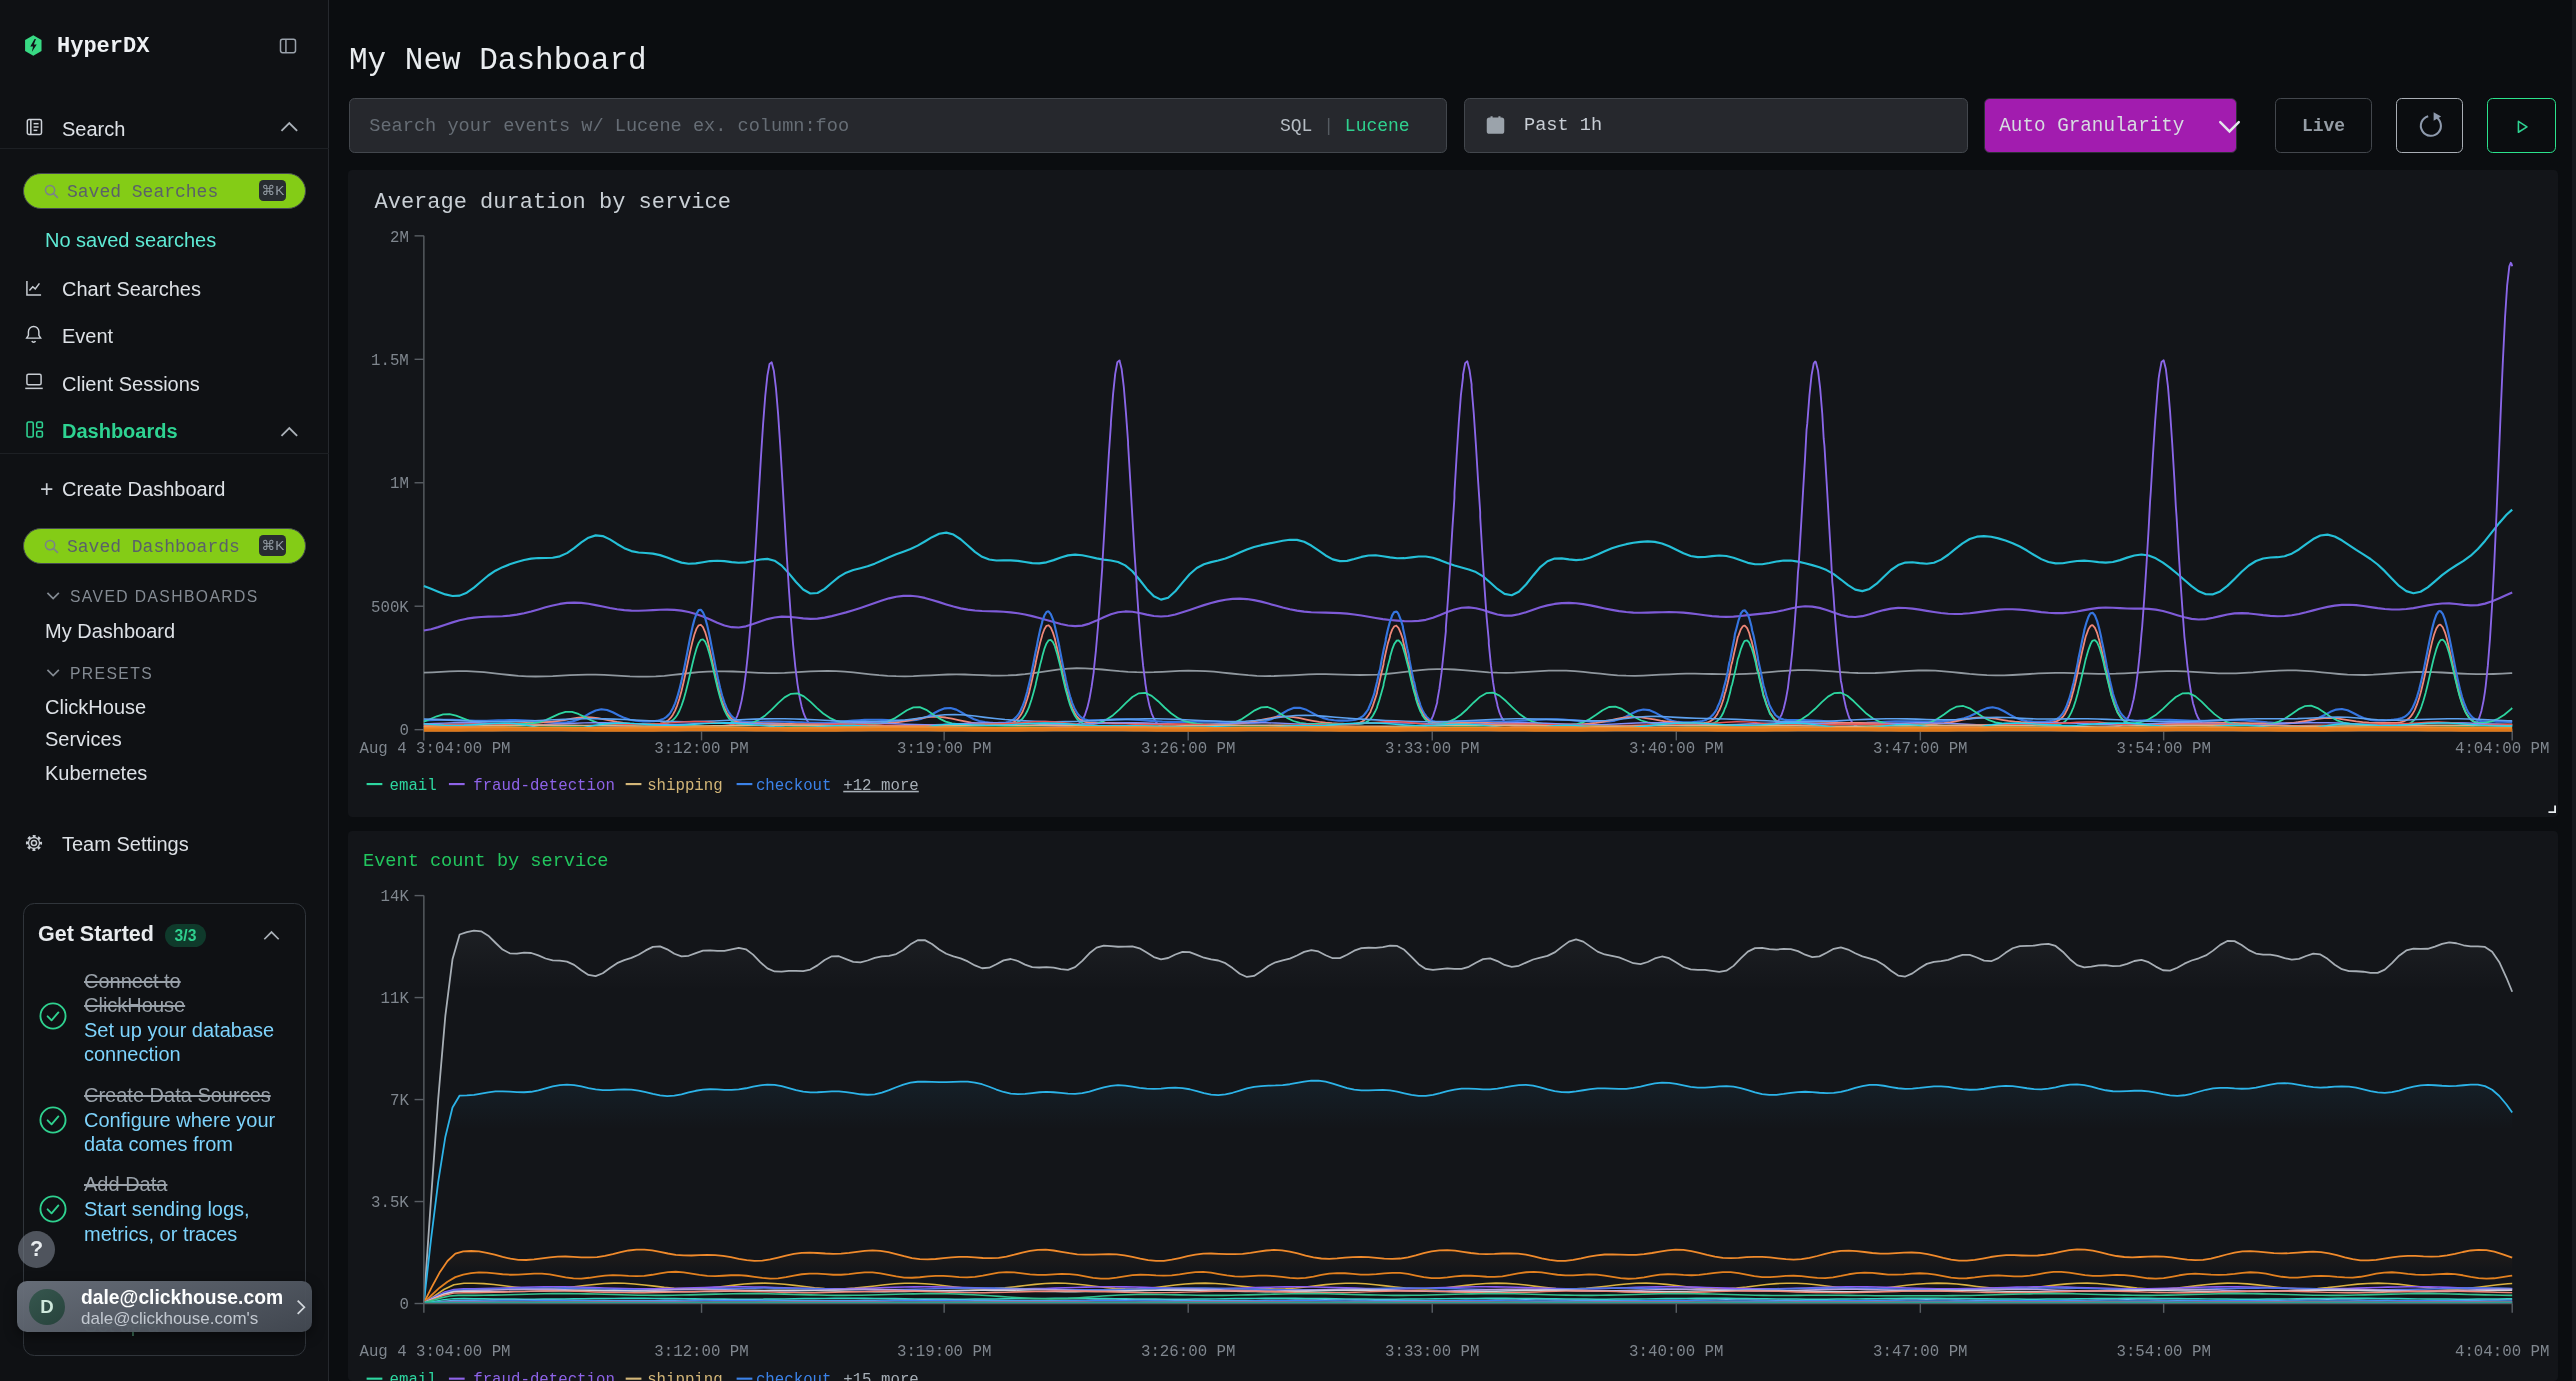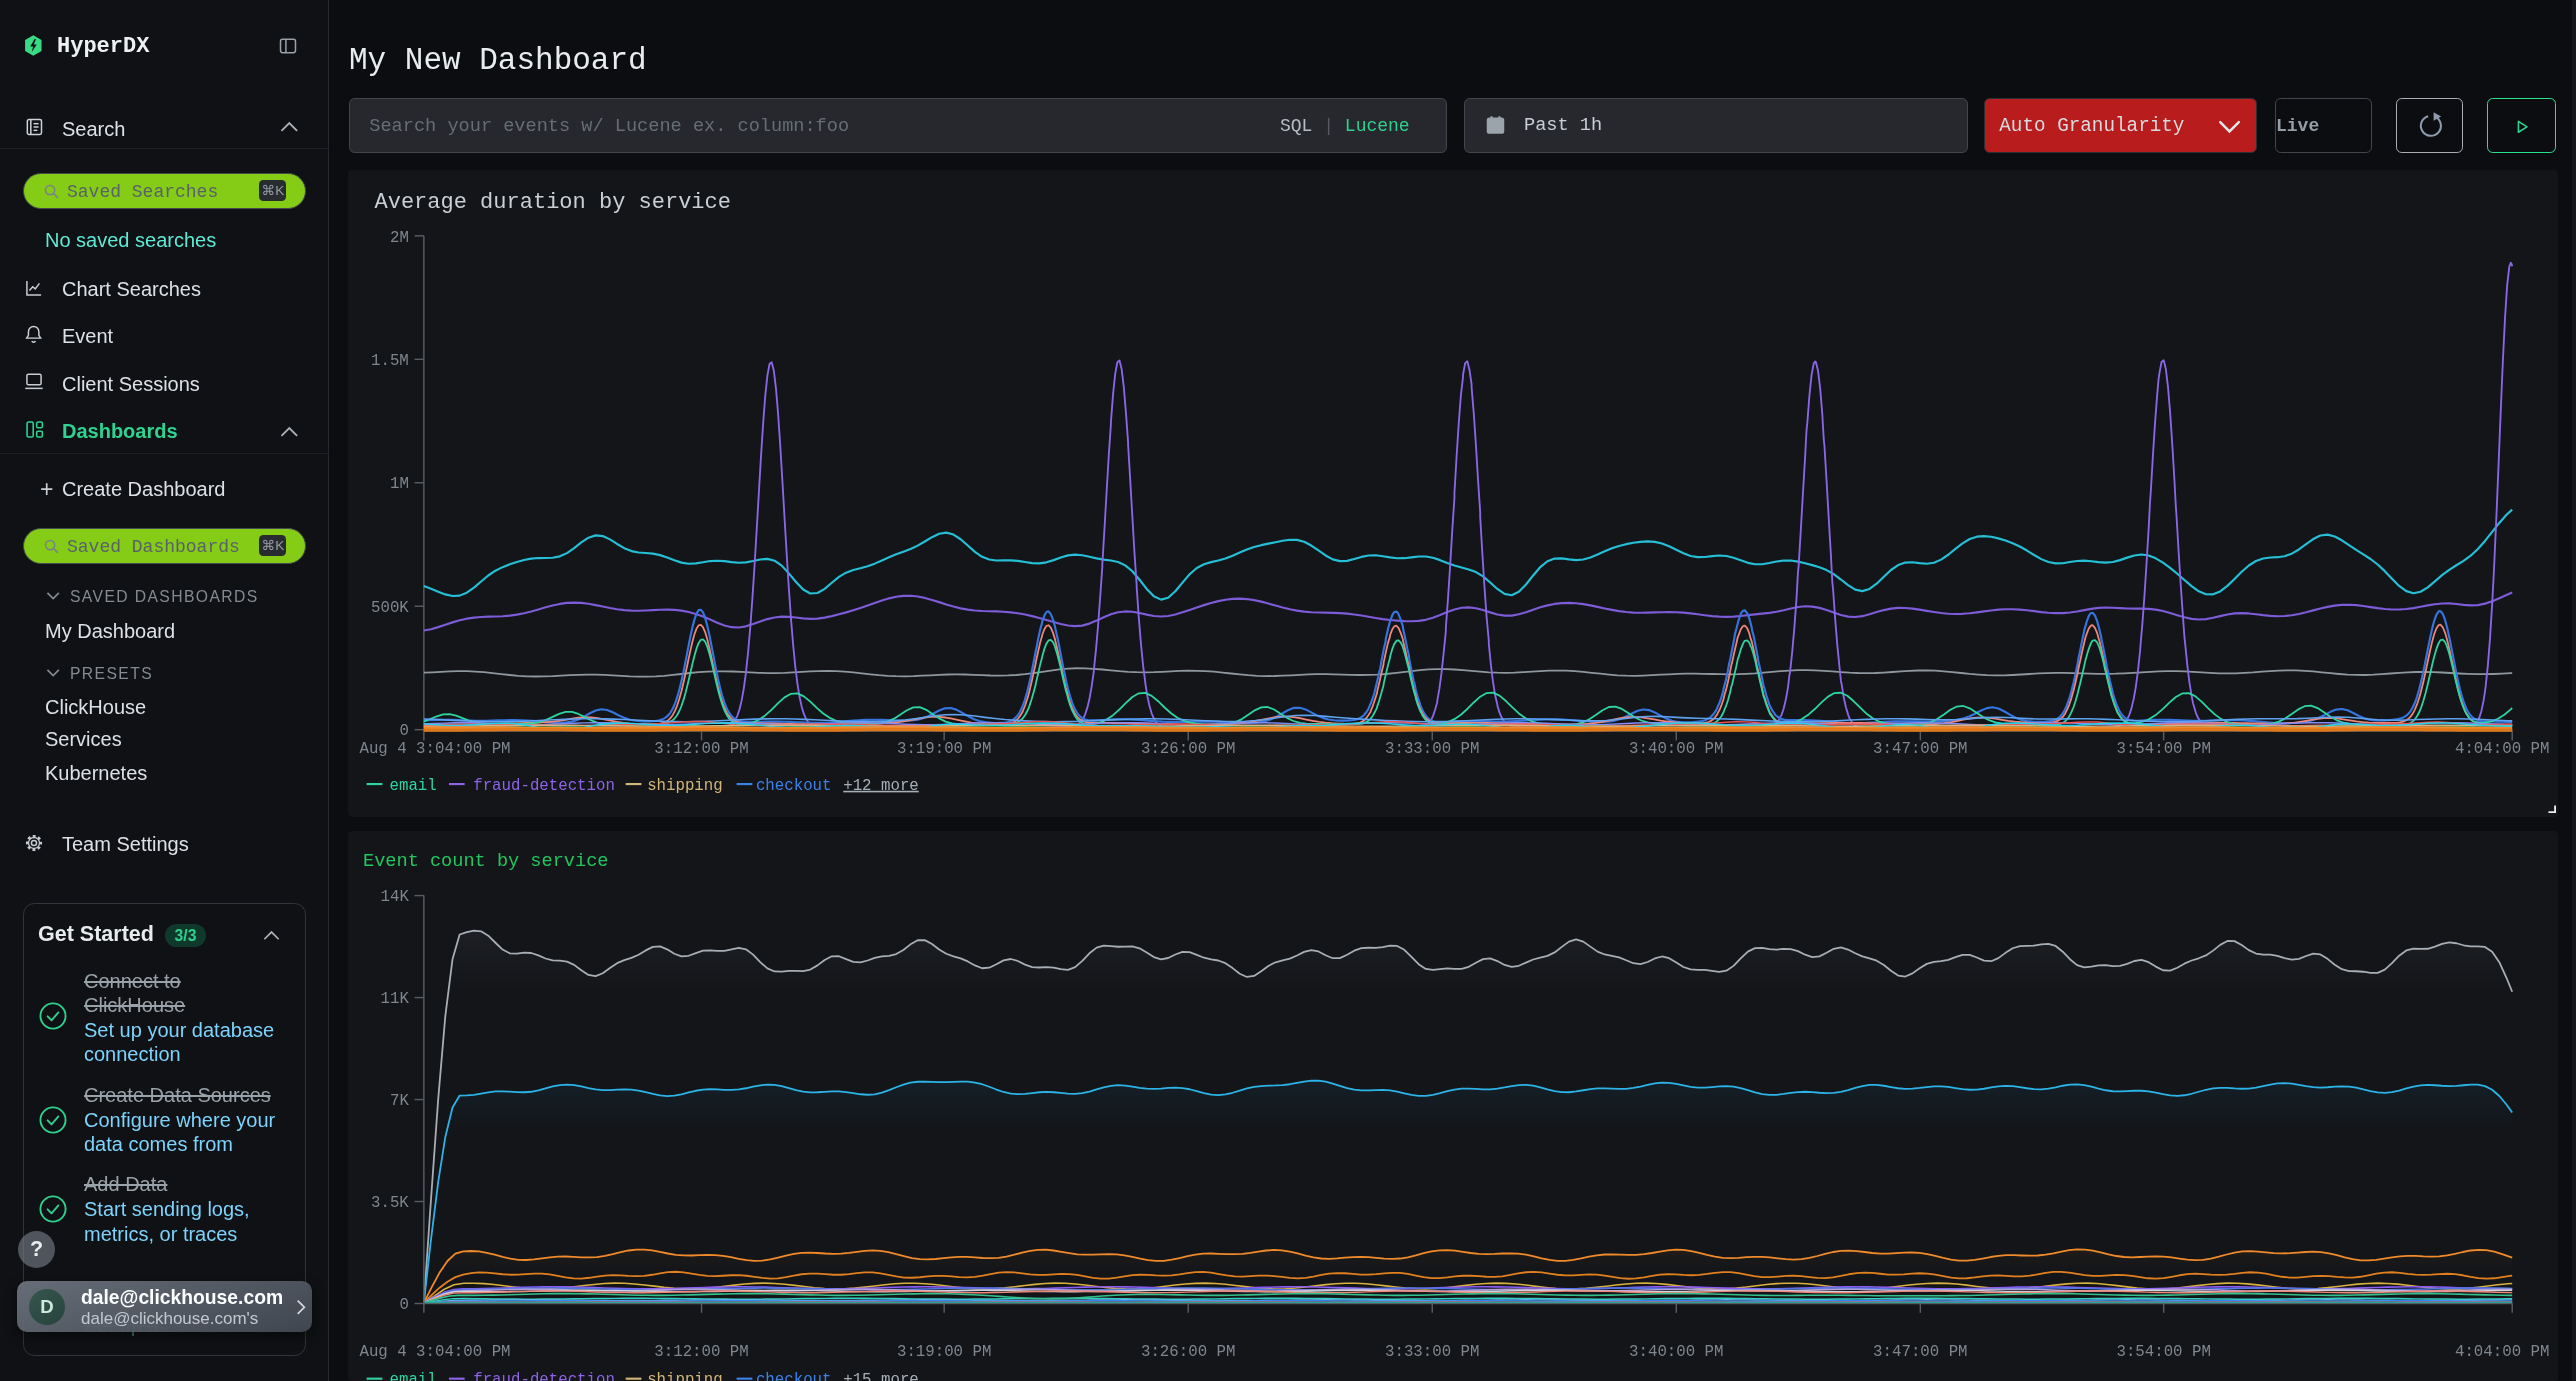--- a/index.html
+++ b/index.html
@@ -177,29 +177,29 @@
 
 <div class="ctrl inputlike" style="left:1464px;width:504px">
   <svg class="abs" style="left:20px;top:15px" width="21" height="22" viewBox="0 0 24 24" fill="none" stroke="#9ba3ab" stroke-width="2">
     <rect x="3" y="4.5" width="18" height="16.5" rx="2" fill="#9ba3ab"></rect>
       <line x1="7.5" y1="2" x2="7.5" y2="7" stroke-width="2.4"></line>
       <line x1="16.5" y1="2" x2="16.5" y2="7" stroke-width="2.4"></line>
   </svg>
   <div class="abs mono" style="left:59px;top:15.7px;font-size:18.6px;color:#c9cfd6">Past 1h</div>
 </div>
 
-<div class="ctrl" style="left:1984px;width:273px;background:#b91c1c;border:1.4px solid #2c3035">
+<div class="ctrl" style="left:1984px;width:253px;background:#a21caf;border:1.4px solid #2c3035">
   <div class="abs mono" style="left:14.3px;top:15.7px;font-size:19.3px;color:#d7dce1">Auto Granularity</div>
   <svg class="abs" style="left:233px;top:21px" width="23" height="14.3" viewBox="0 0 32 20" fill="none" stroke="#e3e7eb" stroke-width="3.4">
       <path d="M3 3 L16 16 L29 3" stroke-linecap="round"></path>
     </svg>
 </div>
 
 <div class="ctrl" style="left:2275px;width:97px;border:1.4px solid #43474d">
-  <div class="abs mono" style="left:0;top:16.5px;width:100%;text-align:left;font-size:18px;font-weight:bold;color:#959da6">Live</div>
+  <div class="abs mono" style="left:0;top:16.5px;width:100%;text-align:center;font-size:18px;font-weight:bold;color:#959da6">Live</div>
 </div>
 
 <div class="ctrl" style="left:2396px;width:67px;border:1.4px solid #a9aeb5">
   <svg class="abs" style="left:18px;top:10.7px" width="31.5" height="31.5" viewBox="0 0 44 44" fill="none">
     <path d="M18.4 8.6 A14 14 0 1 0 27.9 9.3" stroke="#8e9aad" stroke-width="2.9"></path>
     <path d="M26 3 L26 15 L36.5 9.2 Z" fill="#8e9aad"></path>
   </svg>
 </div>
 
 <div class="ctrl" style="left:2487px;width:69px;border:1.8px solid #2be28c">

